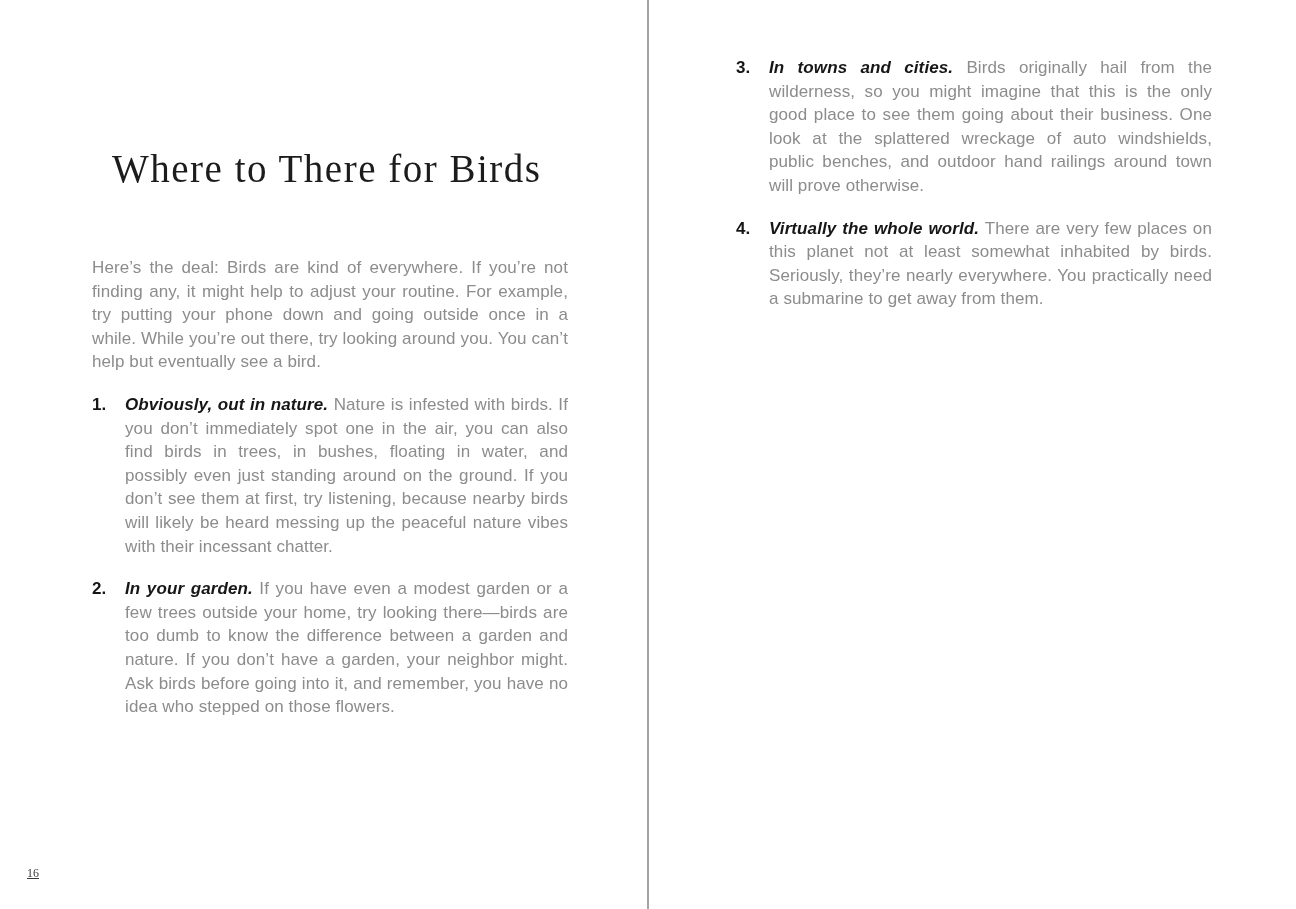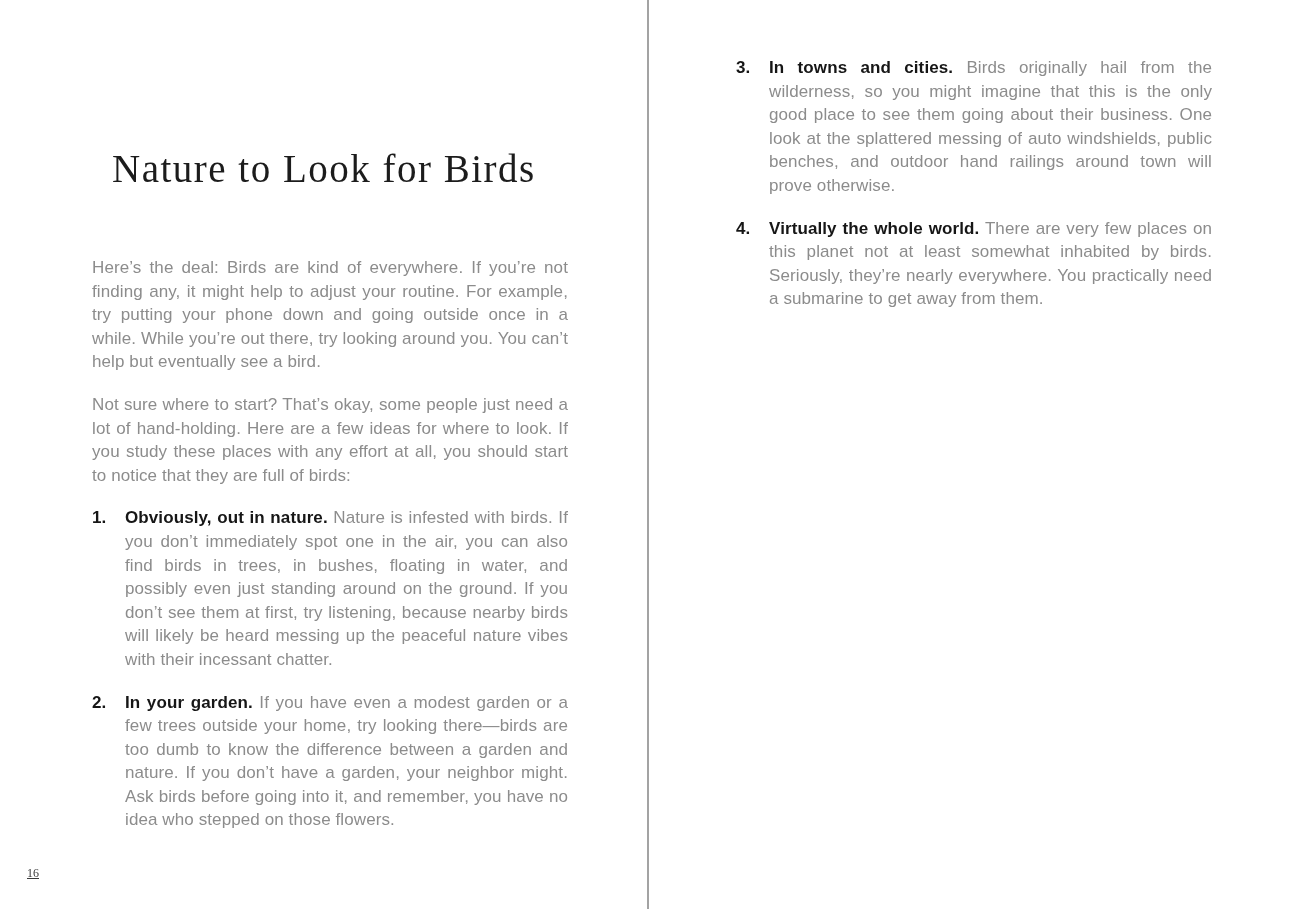--- a/index.html
+++ b/index.html
@@ -54,65 +54,65 @@
     font-weight: 700;
     color: #161616;
   }
   .item-text {
     flex: 1;
     text-align: justify;
   }
   .item-lead {
     font-weight: 700;
     color: #161616;
+    font-style: italic;
   }
   .page-number {
     position: absolute;
     top: 866px;
     font-family: "Liberation Serif", serif;
     font-size: 12px;
     color: #3a3a3a;
   }
   .page-number-left  { left: 27px; text-decoration: underline; }
   .page-number-right { left: 1254px; margin-top: 40px; }
 </style>
 </head>
 <body>
 
 <div class="spread">
 
   <div class="gutter"></div>
 
   <div>
-    <h1 class="chapter-title">Nature to Look for Birds</h1>
+    <h1 class="chapter-title">Where to There for Birds</h1>
 
     <div class="text-col col-left">
       <p>Here’s the deal: Birds are kind of everywhere. If you’re not finding any, it might help to adjust your routine. For example, try putting your phone down and going outside once in a while. While you’re out there, try looking around you. You can’t help but eventually see a bird.</p>
-      <p>Not sure where to start? That’s okay, some people just need a lot of hand-holding. Here are a few ideas for where to look. If you study these places with any effort at all, you should start to notice that they are full of birds:</p>
 
       <div class="list-item">
         <span class="item-number">1.</span>
         <span class="item-text"><span class="item-lead">Obviously, out in nature.</span> <span>Nature is infested with birds. If you don’t immediately spot one in the air, you can also find birds in trees, in bushes, floating in water, and possibly even just standing around on the ground. If you don’t see them at first, try listening, because nearby birds will likely be heard messing up the peaceful nature vibes with their incessant chatter.</span></span>
       </div>
 
       <div class="list-item">
         <span class="item-number">2.</span>
         <span class="item-text"><span class="item-lead">In your garden.</span> <span>If you have even a modest garden or a few trees outside your home, try looking there—birds are too dumb to know the difference between a garden and nature. If you don’t have a garden, your neighbor might. Ask birds before going into it, and remember, you have no idea who stepped on those flowers.</span></span>
       </div>
     </div>
 
     <div class="page-number page-number-left">16</div>
   </div>
 
   <div>
     <div class="text-col col-right">
 
       <div class="list-item">
         <span class="item-number">3.</span>
-        <span class="item-text"><span class="item-lead">In towns and cities.</span> <span>Birds originally hail from the wilderness, so you might imagine that this is the only good place to see them going about their business. One look at the splattered messing of auto windshields, public benches, and outdoor hand railings around town will prove otherwise.</span></span>
+        <span class="item-text"><span class="item-lead">In towns and cities.</span> <span>Birds originally hail from the wilderness, so you might imagine that this is the only good place to see them going about their business. One look at the splattered wreckage of auto windshields, public benches, and outdoor hand railings around town will prove otherwise.</span></span>
       </div>
 
       <div class="list-item">
         <span class="item-number">4.</span>
         <span class="item-text"><span class="item-lead">Virtually the whole world.</span> <span>There are very few places on this planet not at least somewhat inhabited by birds. Seriously, they’re nearly everywhere. You practically need a submarine to get away from them.</span></span>
       </div>
     </div>
 
     <div class="page-number page-number-right">17</div>
   </div>

